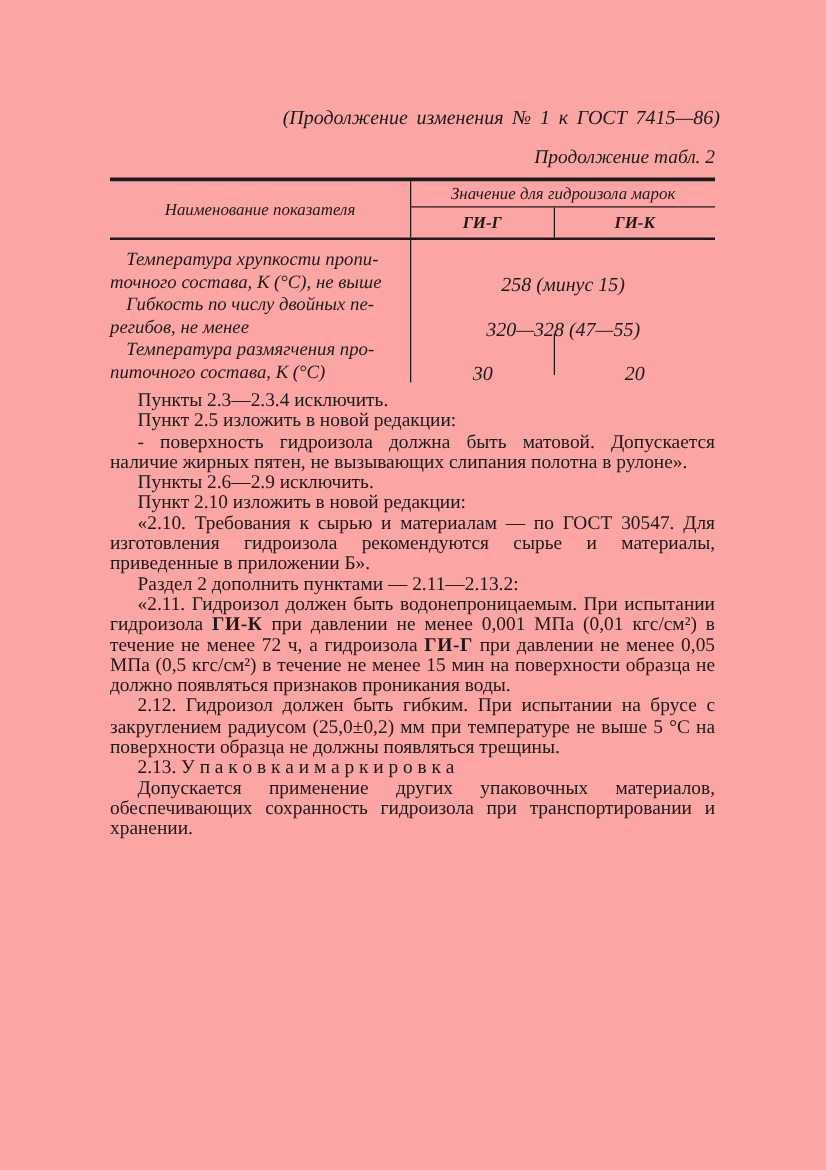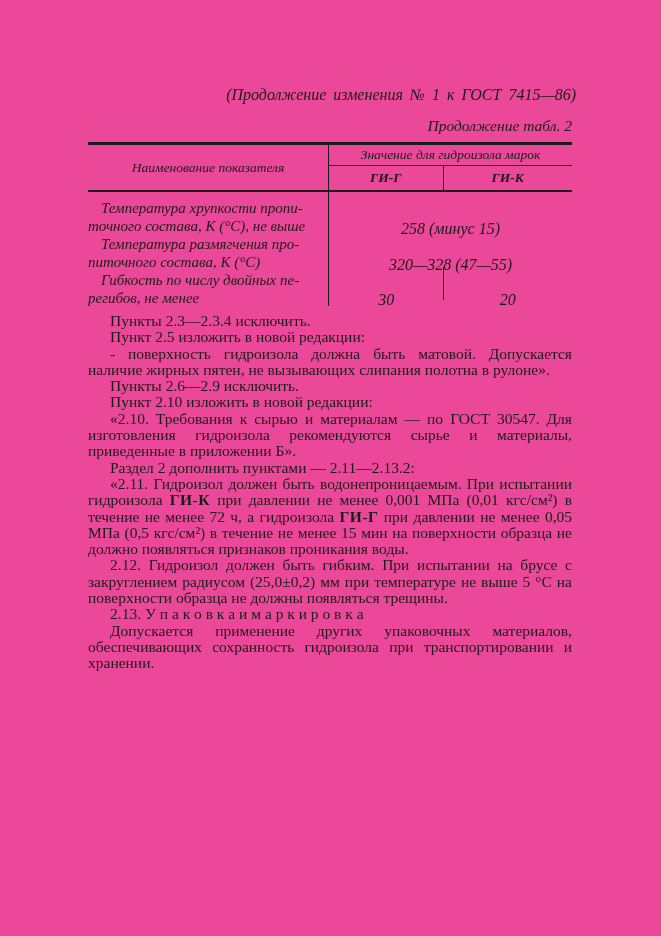--- a/index.html
+++ b/index.html
@@ -1,19 +1,19 @@
 <!DOCTYPE html>
 <html lang="ru"><head>
 <meta charset="utf-8">
 <style>
   html,body{margin:0;padding:0;background:#ffffff;}
   .page{
     position:relative;
     width:661px;height:936px;
-    background:#ec4899;
+    background:#fca5a5;
     outline:1px solid #d9d9d9;
     font-family:"Liberation Serif", serif;
     color:#1b1b1b;
     overflow:hidden;
   }
   .header-note{
     position:absolute;top:86px;right:85px;
     font-style:italic;font-size:16px;word-spacing:3px;
     white-space:nowrap;
   }
@@ -95,24 +95,24 @@
         <div class="t-h-subrow">
           <div class="t-h-sub g">ГИ-Г</div>
           <div class="t-h-sub k">ГИ-К</div>
         </div>
       </div>
     </div>
     <div class="t-body">
       <div class="t-names">
         <div class="t-name">Температура хрупкости пропи-
 точного состава, К (°С), не выше</div>
+        <div class="t-name">Гибкость по числу двойных пе-
+регибов, не менее</div>
         <div class="t-name">Температура размягчения про-
 питочного состава, К (°С)</div>
-        <div class="t-name">Гибкость по числу двойных пе-
-регибов, не менее</div>
       </div>
       <div class="t-values">
         <div class="t-val t-val1">258 (минус 15)</div>
         <div class="t-val t-val2">320—328 (47—55)</div>
         <div class="t-val3">
           <div class="t-vg">30</div>
           <div class="t-vk">20</div>
         </div>
         <div class="t-subdivider"></div>
       </div>

